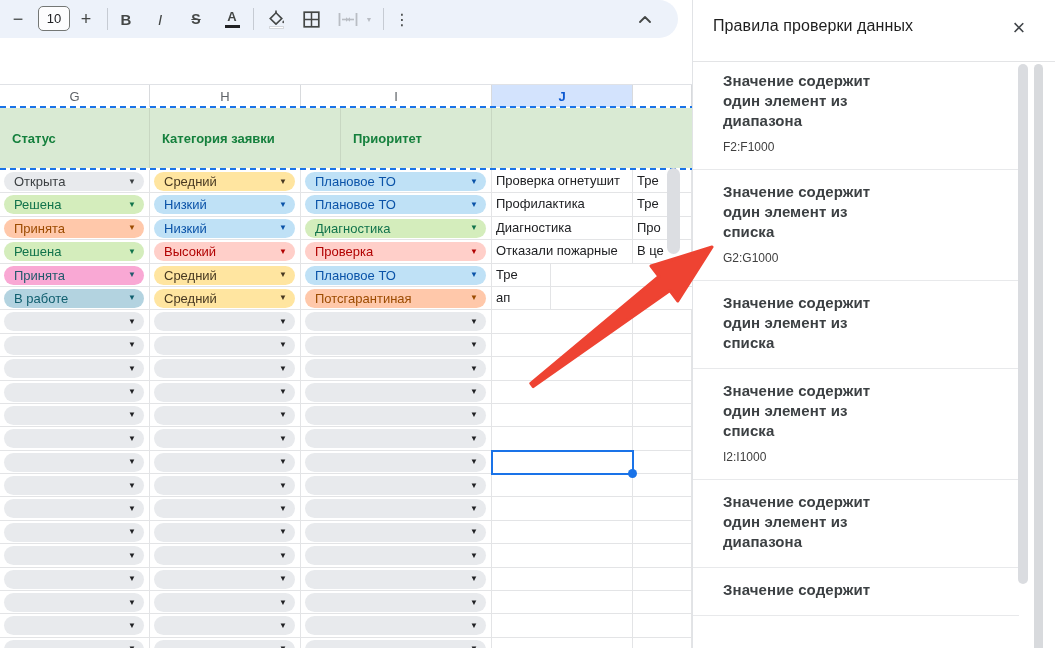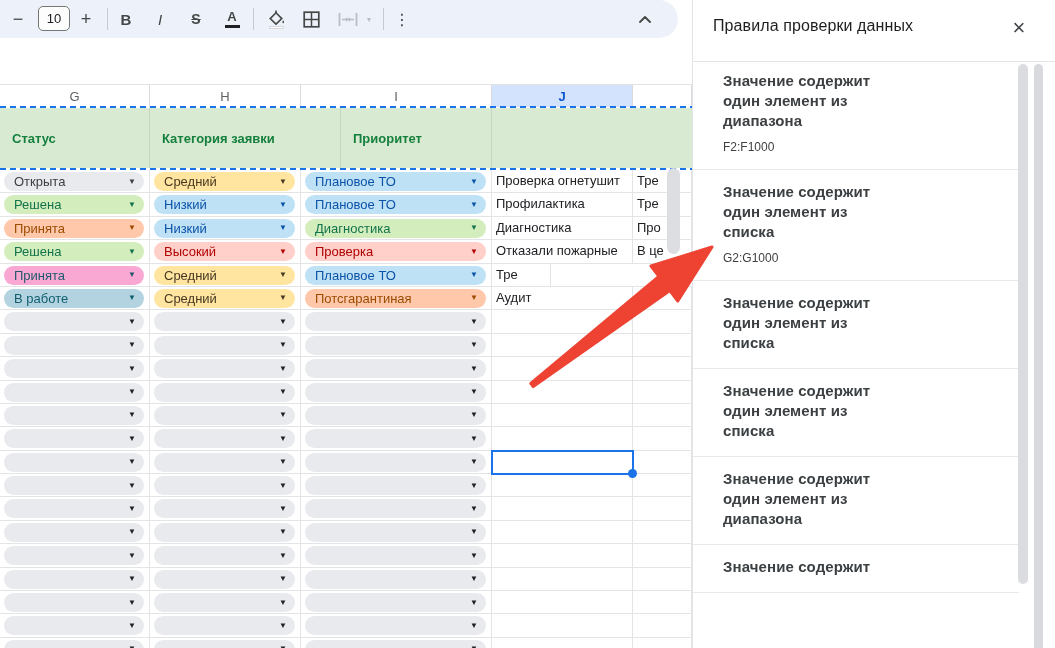--- a/index.html
+++ b/index.html
@@ -342,23 +342,20 @@
               <span class="chip-label">Средний</span>
               <span class="arr" style="color: rgb(71, 56, 33);">▼</span>
             </div>
           </div>
           <div class="cell" style="width: 191px;">
             <div class="chip" style="background: rgb(255, 200, 170); color: rgb(156, 75, 0);">
               <span class="chip-label">Потсгарантиная</span>
               <span class="arr" style="color: rgb(156, 75, 0);">▼</span>
             </div>
           </div>
-          <div class="cell" style="width: 141px;">
-            <div class="cell-text">Аудит</div>
-          </div>
           <div class="cell" style="width: 59px;">
             <div class="cell-text">ап</div>
           </div>
         </div>
         <div class="row">
           <div class="cell" style="width: 150px;">
             <div class="chip" style="background: rgb(232, 234, 237); color: rgb(32, 33, 36);">
               <span class="chip-label"></span>
               <span class="arr" style="color: rgb(32, 33, 36);">▼</span>
             </div>
@@ -779,20 +776,21 @@
         </div>
         <div class="rule">
           <div class="rule-title">Значение содержит
 один элемент из
 списка</div>
         </div>
         <div class="rule">
           <div class="rule-title">Значение содержит
 один элемент из
 списка</div>
+          <div class="rule-range">I2:I1000</div>
         </div>
         <div class="rule">
           <div class="rule-title">Значение содержит
 один элемент из
 диапазона</div>
         </div>
         <div class="rule">
           <div class="rule-title">Значение содержит</div>
         </div>
       </div>

